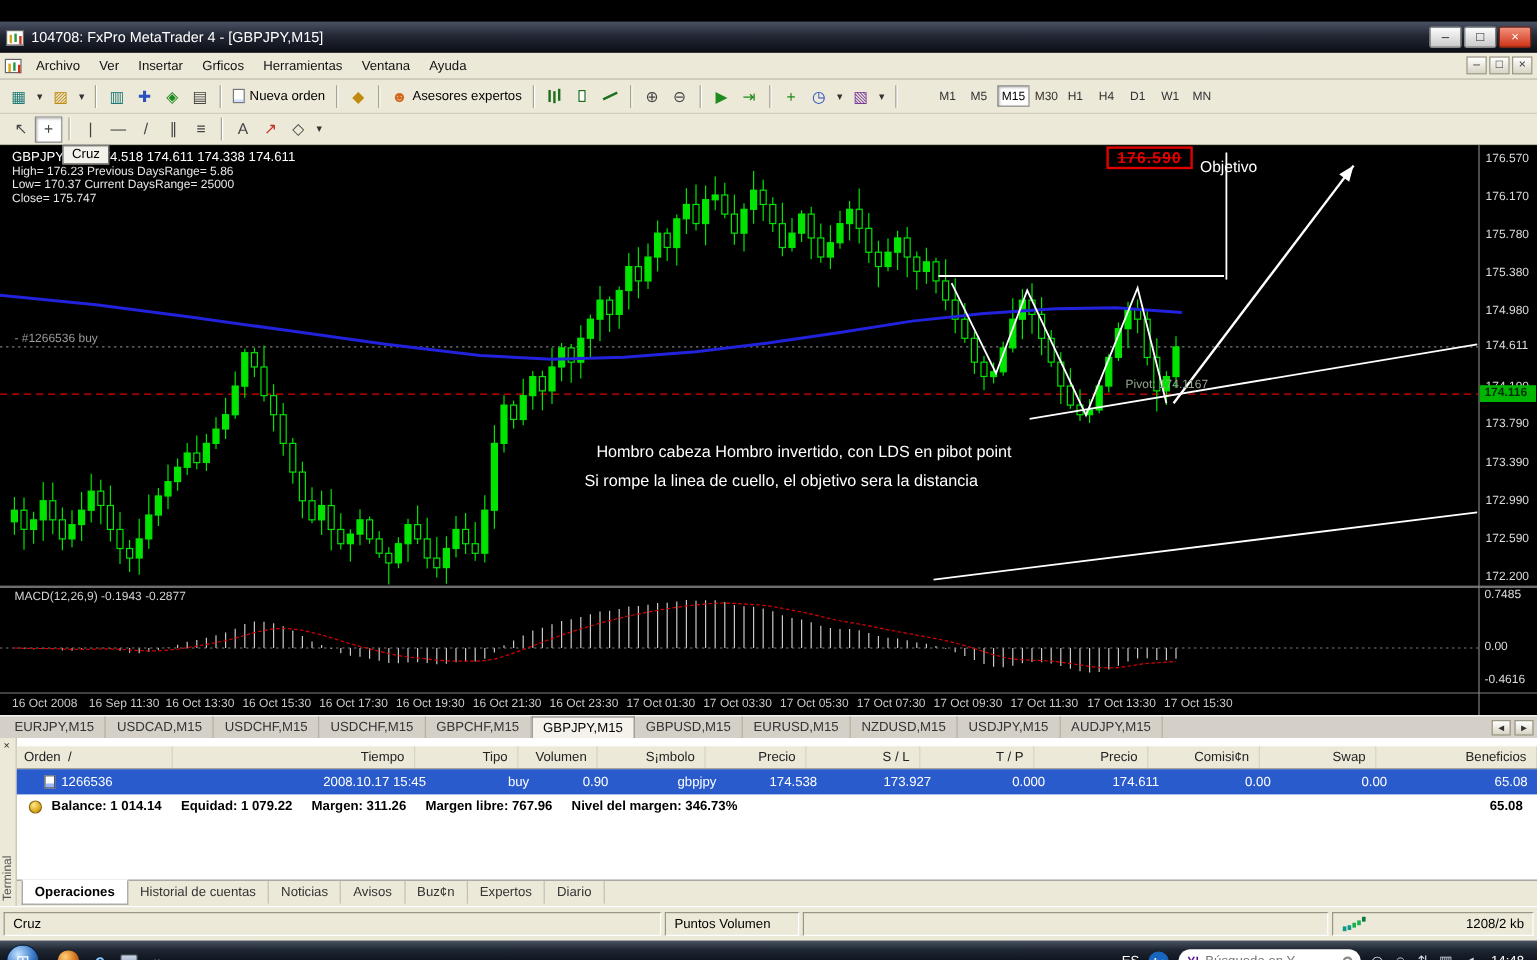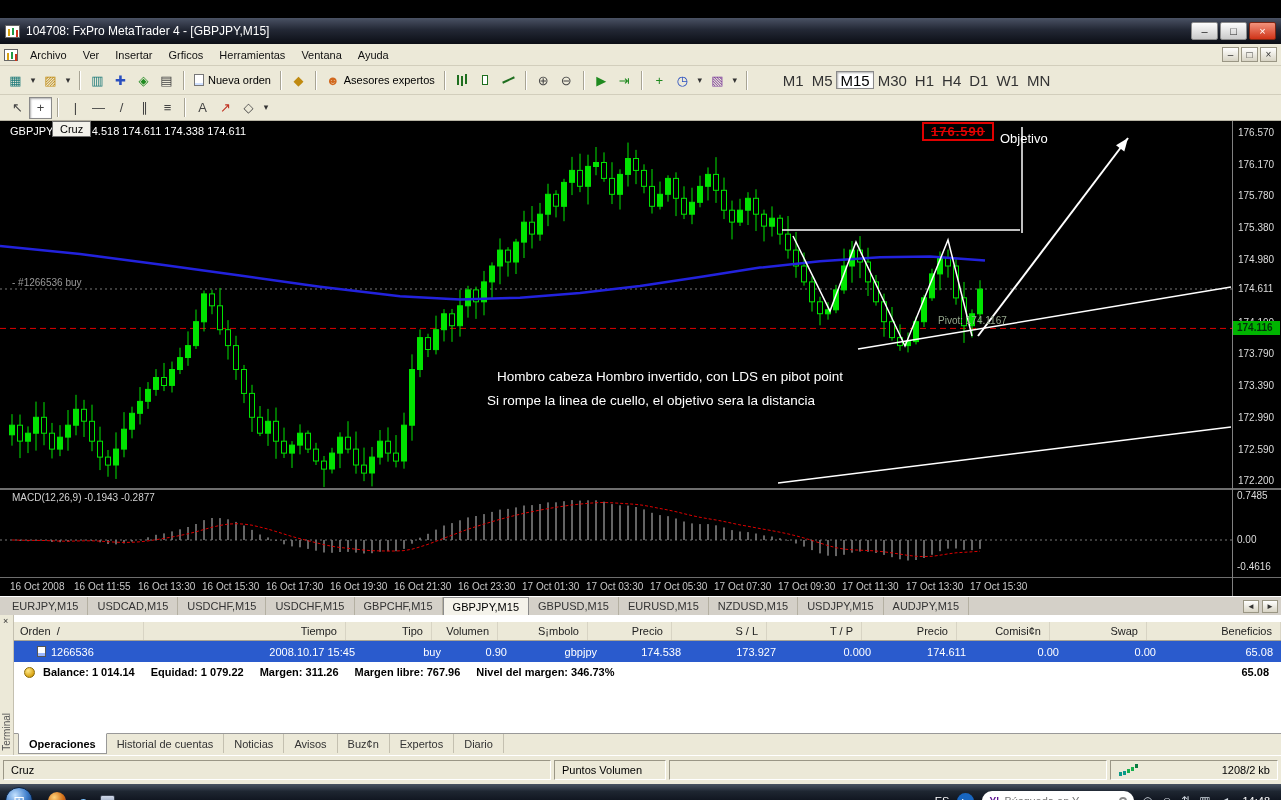--- a/index.html
+++ b/index.html
@@ -35,21 +35,21 @@
 .g{font-size:13px;line-height:1;}
 .g.sm{font-size:9px;color:#333;}
 .tb-label{font-size:11px;color:#000;margin-left:4px;white-space:nowrap;}
 .c-teal{color:#1d7a7a}.c-green{color:#1f8a1f}.c-blue{color:#2a4fbf}.c-gold{color:#c08a10}
 .c-orange{color:#d2691e}.c-red{color:#c03020}.c-gray{color:#444}.c-purple{color:#7a3a9a}
 .page-icon{display:inline-block;width:10px;height:12px;background:#fff;border:1px solid #777;box-shadow:inset 0 -2px 0 #cfe0ff;}
 .i-bars{display:block;width:2px;height:10px;background:#1f6f1f;box-shadow:4px 1px 0 #1f6f1f,8px -1px 0 #1f6f1f;margin-right:8px;}
 .i-candle{display:block;width:6px;height:10px;background:#fff;border:1px solid #1f6f1f;}
 .i-line{display:block;width:13px;height:2px;background:#1f6f1f;transform:rotate(-25deg);}
 #tf-group{display:flex;align-items:center;margin-left:26px;}
-.tf-btn{min-width:26px;height:18px;line-height:17px;font-size:15px;color:#333;border:1px solid transparent;padding:0 3px;}
+.tf-btn{min-width:26px;height:18px;line-height:17px;font-size:10px;color:#333;border:1px solid transparent;padding:0 3px;}
 .tf-btn.active{background:#fff;border:1px solid #8a8a8a;box-shadow:inset 1px 1px 2px #b0b0b0;color:#000;}
 
 
 #chart-region{position:absolute;left:0;top:103px;width:1281px;height:475px;background:#000;}
 #main-svg{position:absolute;left:0;top:0;}
 #macd-svg{position:absolute;left:0;top:369px;}
 #hsep1{position:absolute;left:0;top:367px;width:1281px;height:2px;background:#6e6e6e;}
 #hsep2{position:absolute;left:0;top:456px;width:1281px;height:1px;background:#6e6e6e;}
 #price-scale{position:absolute;left:1232px;top:0;width:49px;height:475px;border-left:1px solid #808080;}
 .pscale-label{position:absolute;left:5px;color:#dcdcdc;font-size:10px;}
@@ -705,37 +705,42 @@
         <div class="pscale-label" style="top: 195.519px;">174.190</div>
         <div class="pscale-label" style="top: 227.371px;">173.790</div>
         <div class="pscale-label" style="top: 259.223px;">173.390</div>
         <div class="pscale-label" style="top: 291.075px;">172.990</div>
         <div class="pscale-label" style="top: 322.927px;">172.590</div>
         <div class="pscale-label" style="top: 353.983px;">172.200</div>
       </div>
     <div id="price-badge" style="top: 200.412px;">174.116</div>
     <div id="time-axis">
         <div class="taxis-label" style="left: 10px;">16 Oct 2008</div>
-        <div class="taxis-label" style="left: 74px;">16 Oct 11:55</div>
+        <div class="taxis-label" style="left: 74px;">16 Sep 11:30</div>
         <div class="taxis-label" style="left: 138px;">16 Oct 13:30</div>
         <div class="taxis-label" style="left: 202px;">16 Oct 15:30</div>
         <div class="taxis-label" style="left: 266px;">16 Oct 17:30</div>
         <div class="taxis-label" style="left: 330px;">16 Oct 19:30</div>
         <div class="taxis-label" style="left: 394px;">16 Oct 21:30</div>
         <div class="taxis-label" style="left: 458px;">16 Oct 23:30</div>
         <div class="taxis-label" style="left: 522px;">17 Oct 01:30</div>
         <div class="taxis-label" style="left: 586px;">17 Oct 03:30</div>
         <div class="taxis-label" style="left: 650px;">17 Oct 05:30</div>
         <div class="taxis-label" style="left: 714px;">17 Oct 07:30</div>
         <div class="taxis-label" style="left: 778px;">17 Oct 09:30</div>
         <div class="taxis-label" style="left: 842px;">17 Oct 11:30</div>
         <div class="taxis-label" style="left: 906px;">17 Oct 13:30</div>
         <div class="taxis-label" style="left: 970px;">17 Oct 15:30</div>
       </div>
     <div id="ohlc">GBPJPY,M15  174.518 174.611 174.338 174.611</div>
+    <div id="info-lines">
+      <div>High= 176.23  Previous DaysRange= 5.86</div>
+      <div>Low= 170.37  Current DaysRange= 25000</div>
+      <div>Close= 175.747</div>
+    </div>
     <div id="order-label">- #1266536 buy</div>
     <div id="pivot-label">Pivot: 174.1167</div>
     <div id="target-box">176.590</div>
     <div id="objetivo">Objetivo</div>
     <div class="note" id="note2">Si rompe la linea de cuello, el objetivo sera la distancia</div>
     <div class="note" id="note1">Hombro cabeza Hombro invertido, con LDS en pibot point</div>
     <div id="macd-label">MACD(12,26,9) -0.1943 -0.2877</div>
   <div class="macd-scale-label" style="top: 368.988px;">0.7485</div>
       <div class="macd-scale-label" style="top: 413px;">0.00</div>
       <div class="macd-scale-label" style="top: 440.142px;">-0.4616</div>

